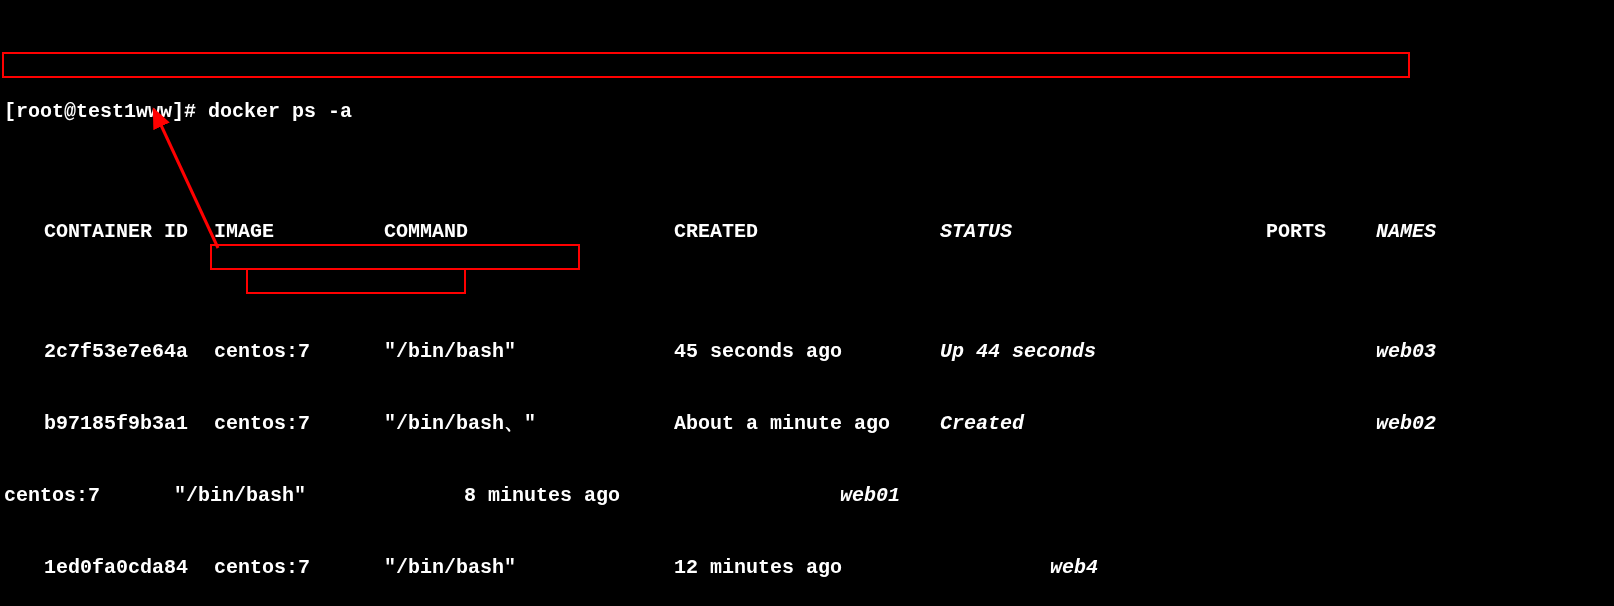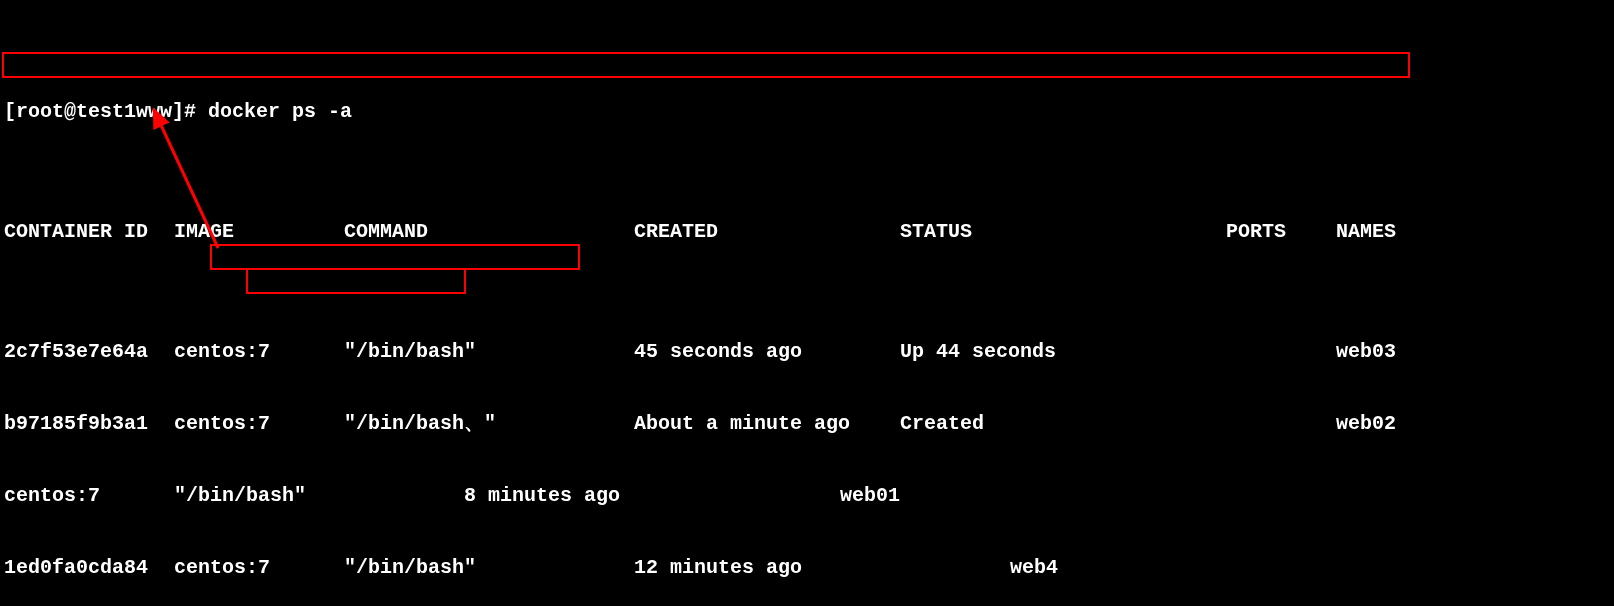--- a/index.html
+++ b/index.html
@@ -19,27 +19,27 @@
     white-space: pre;
     position: relative;
     padding: 4px 0 0 4px;
     letter-spacing: 0px;
   }
   .row {
     display: flex;
     height: 24px;
     align-items: baseline;
   }
-  .col-id    { display:inline-block; width: 170px; }
+  .col-id    { display:inline-block; width: 170px; margin-left: 40px; }
   .col-image { display:inline-block; width: 170px; }
   .col-cmd   { display:inline-block; width: 290px; }
   .col-created{display:inline-block; width: 266px; }
-  .col-status{ display:inline-block; width: 326px; }
+  .col-status{ display:inline-block; width: 326px; font-style: italic; }
   .col-ports { display:inline-block; width: 110px; }
-  .col-names { display:inline-block; }
+  .col-names { display:inline-block;font-style:italic; }
   
   .box {
     position: absolute;
     border: 2px solid #ff0000;
     pointer-events: none;
     box-sizing: border-box;
   }
   svg.arrow {
     position: absolute;
     pointer-events: none;

